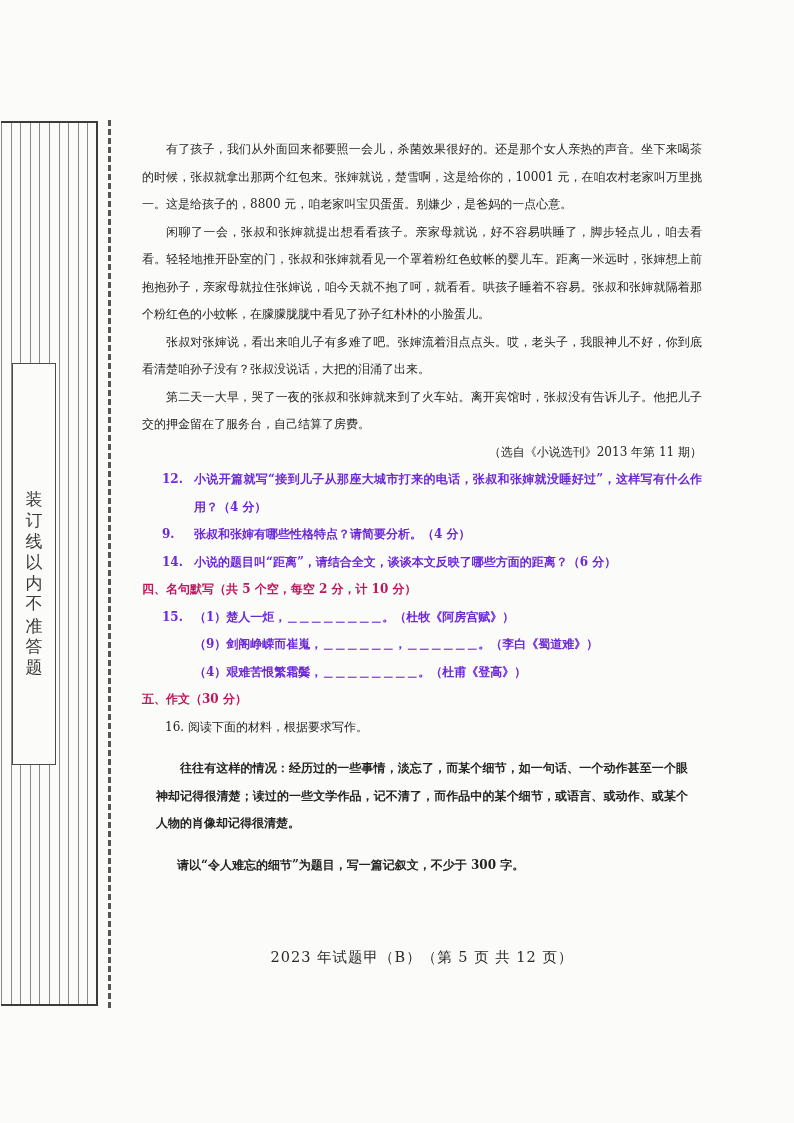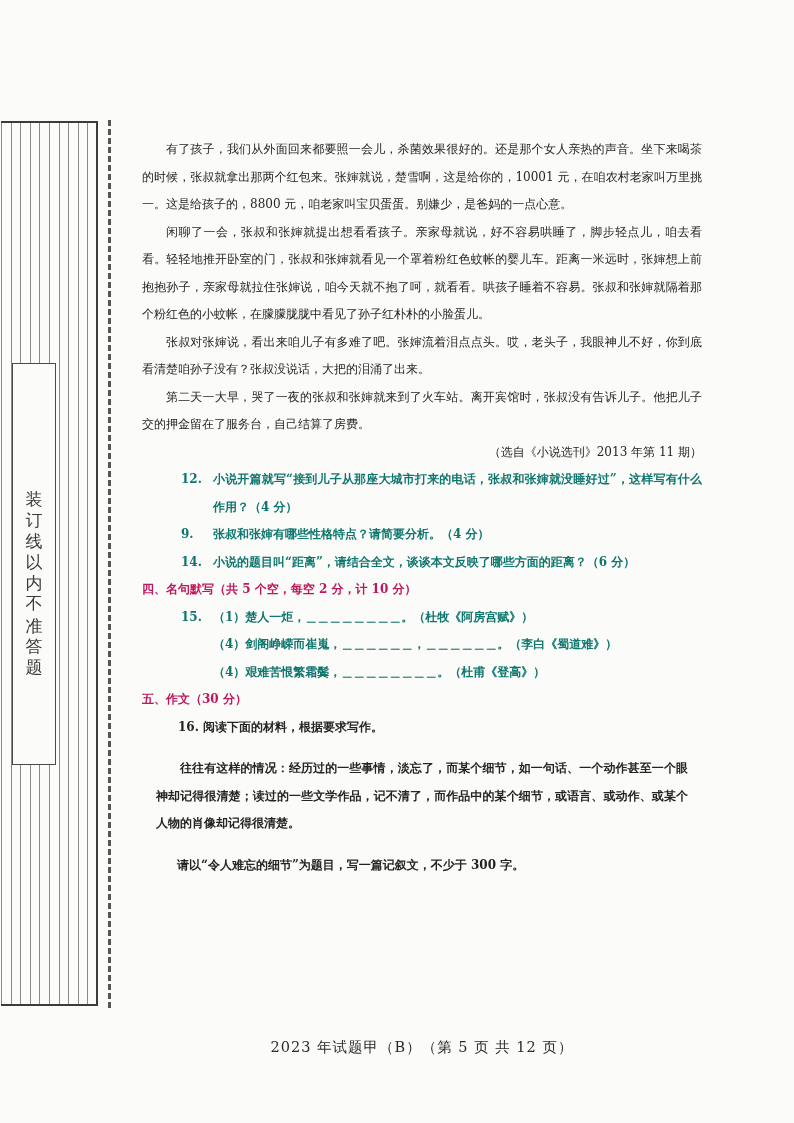--- a/index.html
+++ b/index.html
@@ -79,58 +79,58 @@
     margin: 0;
     text-indent: 2em;
   }
   .source-line {
     text-align: right;
     margin: 0;
   }
 
   .q-row, .d-row {
     display: flex;
-    margin-left: 39px;
+    margin-left: 20px;
     font-weight: 600;
-    color: #0f766e;
+    color: #6d28d9;
   }
   .q-num, .d-num {
     flex: 0 0 32px;
   }
   .q-text, .d-text {
     flex: 1;
     text-align: justify;
   }
 
   .section-heading {
     font-weight: 700;
     color: #be185d;
     margin: 0;
   }
 
   .essay-instruction {
-    margin-left: 36px;
-    font-weight: 700;
+    margin-left: 23px;
+    font-weight: 400;
   }
   .essay-material {
     text-indent: 2em;
     font-weight: 600;
     margin: 14px;
   }
   .essay-prompt {
     text-indent: 2em;
     font-weight: 700;
     margin: 11px;
   }
 
   
   .footer {
     position: absolute;
     left: 142px;
-    top: 1038px;
+    top: 948px;
     width: 560px;
     text-align: center;
     font-size: 14.5px;
     color: #2a2a2a;
     letter-spacing: 1px;
   }
 </style>
 </head>
 <body>
 
@@ -166,21 +166,21 @@
   </div>
 
   <div class="section-heading">四、名句默写（共 5 个空，每空 2 分，计 10 分）</div>
 
   <div class="d-row">
     <span class="d-num">15.</span>
     <span class="d-text">（1）楚人一炬，＿＿＿＿＿＿＿＿。（杜牧《阿房宫赋》）</span>
   </div>
   <div class="d-row">
     <span class="d-num"></span>
-    <span class="d-text">（4）剑阁峥嵘而崔嵬，＿＿＿＿＿＿，＿＿＿＿＿＿。（李白《蜀道难》）</span>
+    <span class="d-text">（9）剑阁峥嵘而崔嵬，＿＿＿＿＿＿，＿＿＿＿＿＿。（李白《蜀道难》）</span>
   </div>
   <div class="d-row">
     <span class="d-num"></span>
     <span class="d-text">（4）艰难苦恨繁霜鬓，＿＿＿＿＿＿＿＿。（杜甫《登高》）</span>
   </div>
 
   <div class="section-heading">五、作文（30 分）</div>
 
   <div class="essay-instruction">16. 阅读下面的材料，根据要求写作。</div>
   <p class="essay-material">往往有这样的情况：经历过的一些事情，淡忘了，而某个细节，如一句话、一个动作甚至一个眼神却记得很清楚；读过的一些文学作品，记不清了，而作品中的某个细节，或语言、或动作、或某个人物的肖像却记得很清楚。</p>

